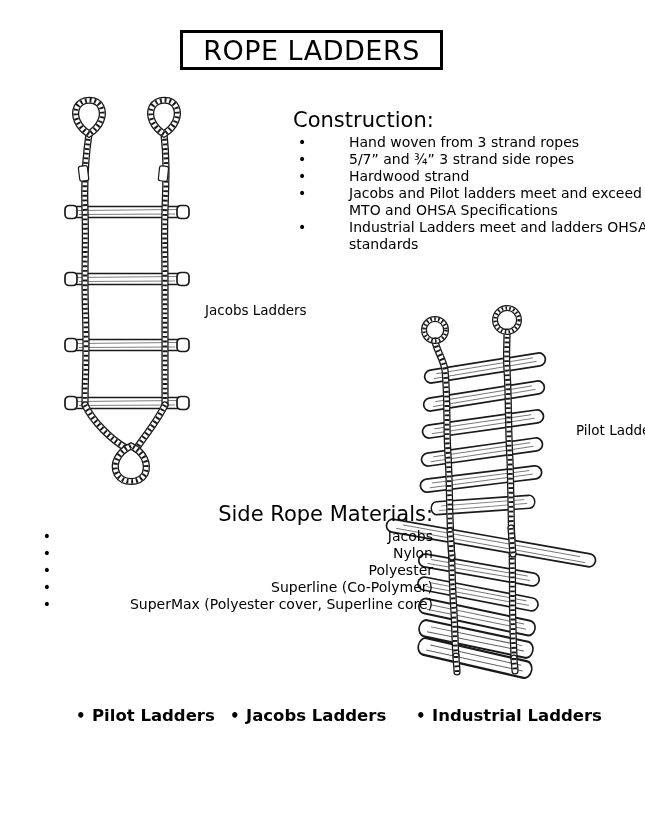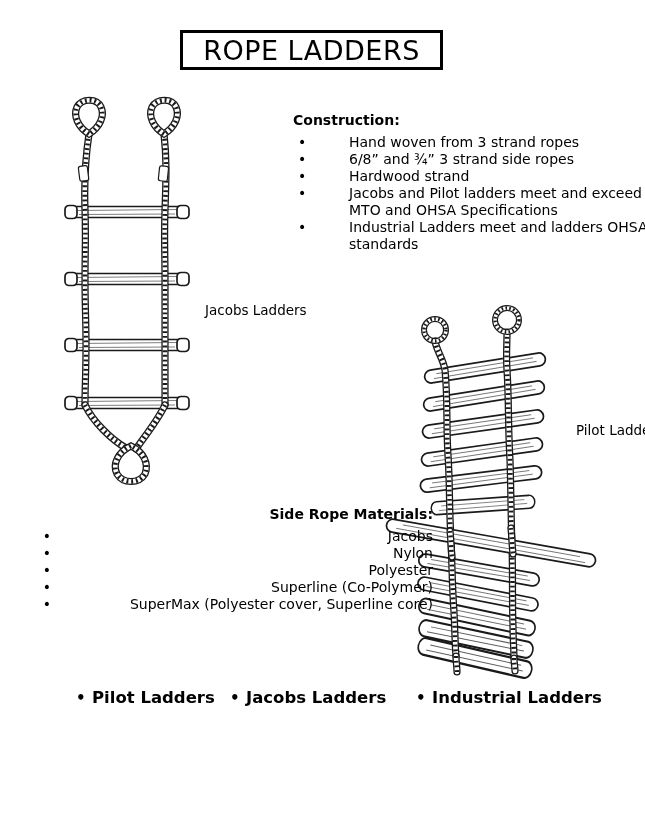--- a/index.html
+++ b/index.html
@@ -17,35 +17,35 @@
     position:absolute;left:180px;top:30px;width:263px;height:40px;
     border:3px solid #000;box-sizing:border-box;
     display:flex;align-items:center;justify-content:center;
     background:#fff;
   }
   .title-box .t{
     font-size:27px;font-weight:normal;letter-spacing:.5px;white-space:nowrap;
   }
   
   .section{position:absolute;}
-  .sec-heading{font-size:14px;font-weight:bold;line-height:20px;margin:0 0 4px 0;}
+  .sec-heading{font-size:21px;font-weight:normal;line-height:20px;margin:0 0 4px 0;}
   .brow{display:flex;align-items:flex-start;font-size:14px;line-height:17px;gap:37px;}
   .brow .dot{flex:0 0 19px;padding-left:5px;box-sizing:border-box;}
   .brow .dot::before{content:"\2022";font-size:14px;}
   .btext{flex:1;}
   .btext .line{white-space:nowrap;}
   #construction{left:293px;top:110px;width:340px;}
   #materials{left:33px;top:504px;width:400px;text-align:right;}
   #materials .brow .dot{flex:0 0 18px;padding-left:4px;}
   
   .caption{position:absolute;font-size:13.5px;line-height:16px;white-space:nowrap;}
   #cap-jacobs{left:205px;top:302px;}
   #cap-pilot{left:576px;top:422px;}
   
-  .ftr-item{position:absolute;top:687px;display:flex;align-items:flex-start;
+  .ftr-item{position:absolute;top:705px;display:flex;align-items:flex-start;
     font-size:16.5px;font-weight:bold;line-height:21px;}
   .ftr-item .fdot{flex:0 0 16px;}
   .ftr-item .fdot::before{content:"\2022";font-size:15px;}
   #ftr-0{left:76px;}
   #ftr-1{left:230px;}
   #ftr-2{left:416px;}
   
   .fig{position:absolute;}
   #fig-jacobs{left:45px;top:92px;width:165px;height:395px;}
   #fig-pilot{left:355px;top:300px;width:270px;height:380px;}
@@ -200,21 +200,21 @@
 
   <div id="construction" class="section">
     <div class="sec-heading">Construction:</div>
     <div>
       <div class="brow">
         <span class="dot"></span>
         <span class="btext"><span class="line">Hand woven from 3 strand ropes</span></span>
       </div>
       <div class="brow">
         <span class="dot"></span>
-        <span class="btext"><span class="line">6/8” and ¾” 3 strand side ropes</span></span>
+        <span class="btext"><span class="line">5/7” and ¾” 3 strand side ropes</span></span>
       </div>
       <div class="brow">
         <span class="dot"></span>
         <span class="btext"><span class="line">Hardwood strand</span></span>
       </div>
       <div class="brow">
         <span class="dot"></span>
         <span class="btext">
           <span class="line">Jacobs and Pilot ladders meet and exceed</span>
           <span class="line">MTO and OHSA Specifications</span>

